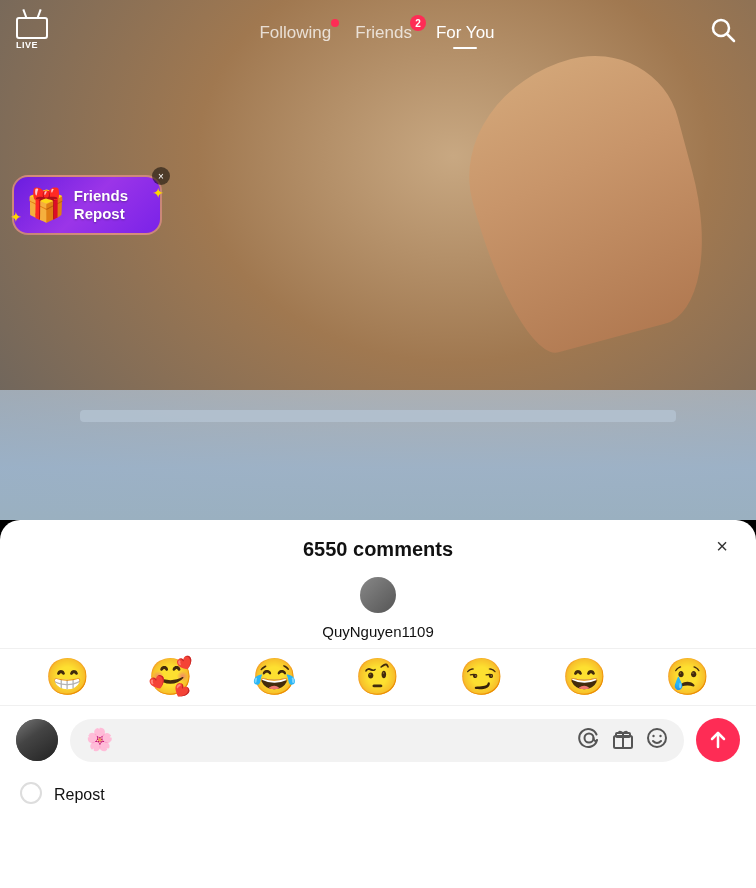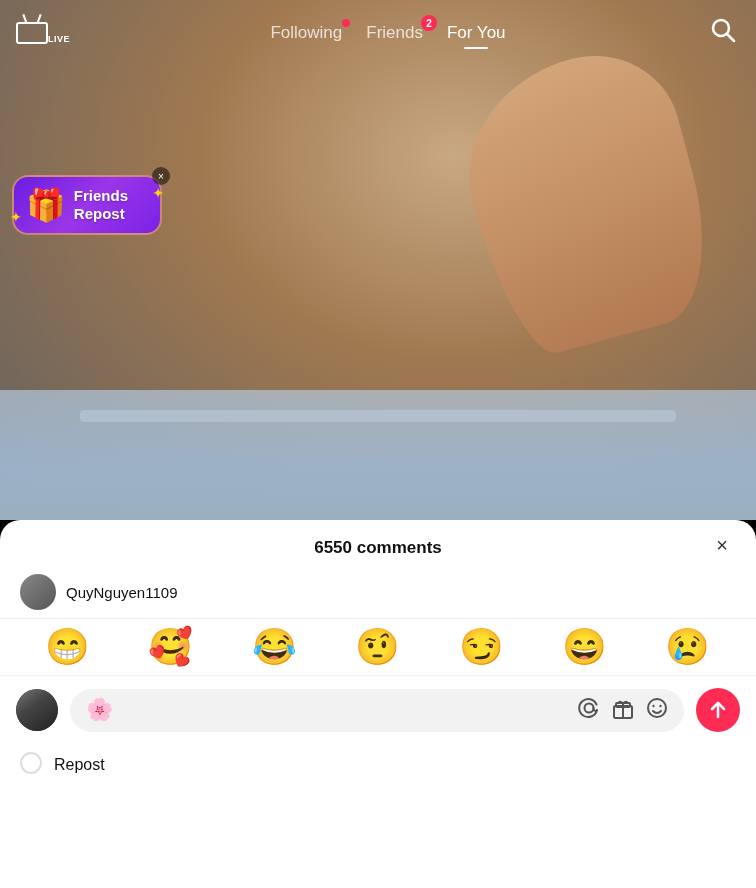--- a/index.html
+++ b/index.html
@@ -139,22 +139,22 @@
     .search-icon-btn {
       color: #fff;
       font-size: 22px;
       cursor: pointer;
       padding: 4px;
     }
 
     
     .tv-wrap {
       display: flex;
-      flex-direction: row;
-      align-items: flex-end;
+      flex-direction: column;
+      align-items: flex-start;
     }
     .tv-body {
       width: 32px;
       height: 22px;
       border: 2.5px solid #fff;
       border-radius: 3px;
       position: relative;
       background: transparent;
     }
     .tv-antenna-left, .tv-antenna-right {
@@ -248,21 +248,21 @@
     
     .comments-header {
       display: flex;
       align-items: center;
       justify-content: center;
       padding: 18px 20px 12px;
       position: relative;
     }
 
     .comments-count {
-      font-size: 17px;
+      font-size: 20px;
       font-weight: 600;
       color: #111;
     }
 
     .comments-close-btn {
       position: absolute;
       right: 20px;
       top: 50%;
       transform: translateY(-50%);
       width: 28px;
@@ -274,20 +274,21 @@
       color: #333;
       font-size: 20px;
     }
 
     
     .comment-preview {
       padding: 4px 20px 8px;
       display: flex;
       align-items: center;
       gap: 10px;
+      flex-direction: column;
     }
 
     .comment-avatar {
       width: 36px;
       height: 36px;
       border-radius: 50%;
       background: linear-gradient(135deg, #888, #555);
       flex-shrink: 0;
     }
 

